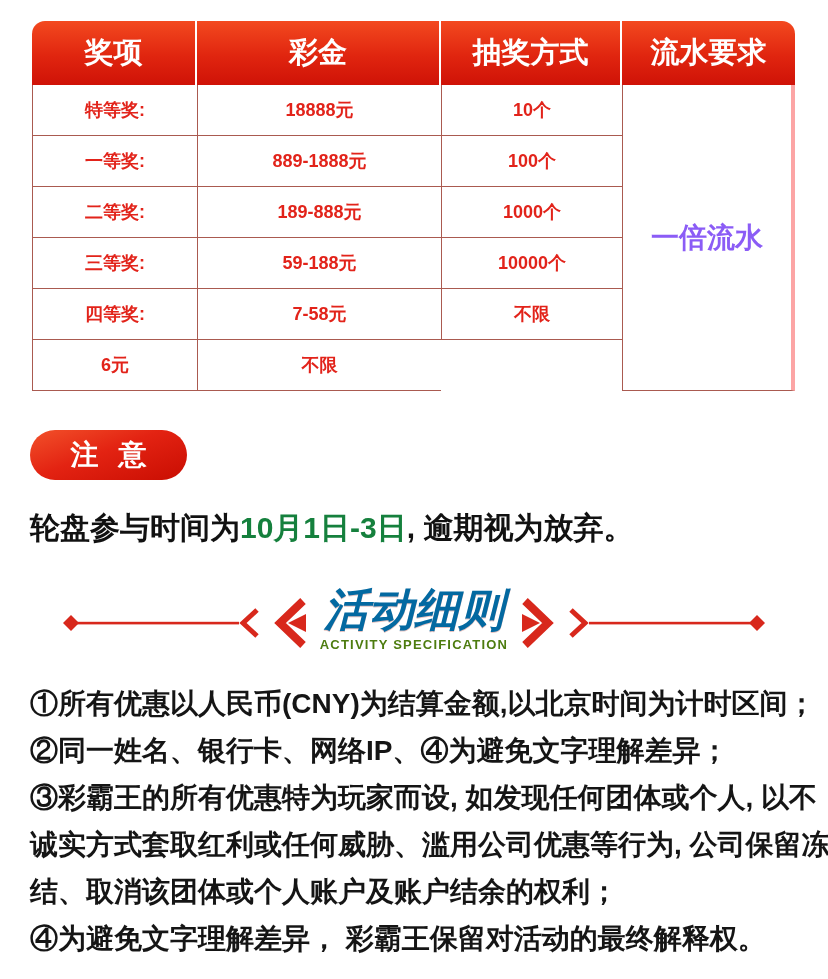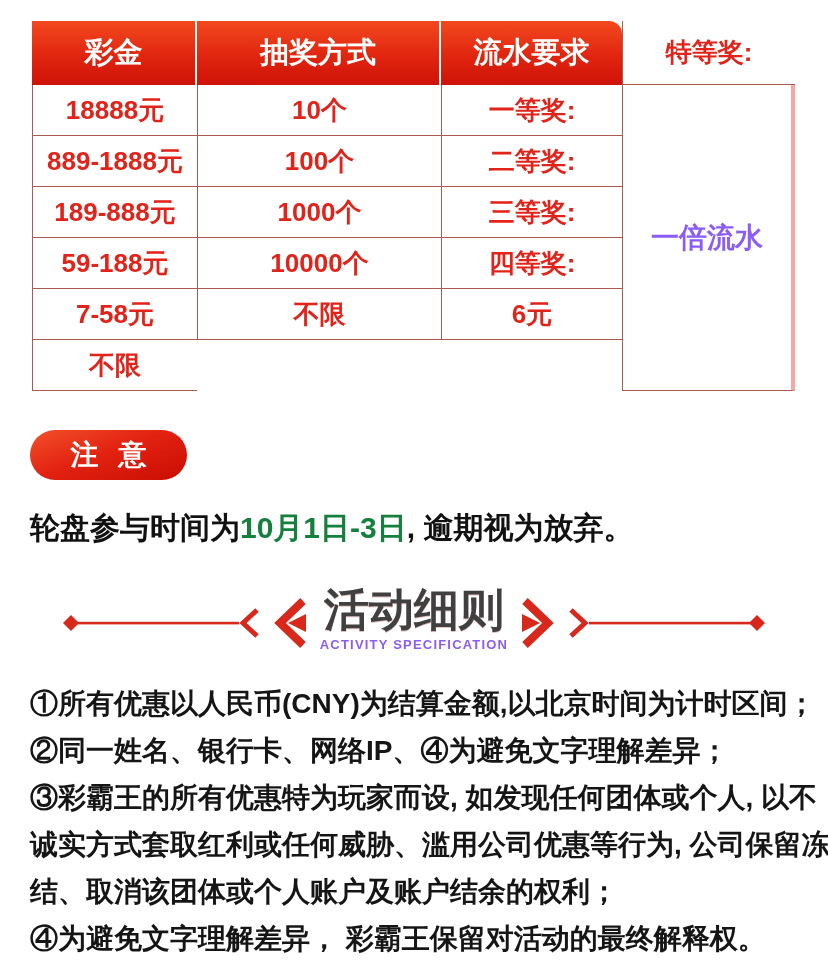--- a/index.html
+++ b/index.html
@@ -21,21 +21,21 @@
     grid-row:1;
   }
   .th-sep{ border-right:2px solid #ffffff; }
   .corner-tl{ border-top-left-radius:13px; }
   .corner-tr{ border-top-right-radius:13px; }
   .td{
     background:#ffffff;
     border-left:1px solid #aa5a50;
     border-bottom:1px solid #aa5a50;
     display:flex; align-items:center; justify-content:center;
-    color:#e2231a; font-weight:bold; font-size:26px;
+    color:#e2231a; font-weight:bold; font-size:18px;
     white-space:nowrap;
   }
   .td-turnover{
     grid-column:4; grid-row:2 / 8;
     border-right:4px solid #fca5a5;
     color:#8b5cf6; font-size:28px;
   }
 
   
   .notice-badge{
@@ -55,42 +55,43 @@
   .notice-line .hl{ color:#15803d; }
 
   
   .divider{
     position:absolute; left:40px; top:586px; width:748px; height:78px;
     display:flex; align-items:flex-start; justify-content:center;
   }
   .divider svg{ margin-top:12px; flex:0 0 auto; }
   .divider-title-wrap{ width:208px; text-align:center; flex:0 0 auto; }
   .divider-title{
-    font-size:45px; font-weight:bold; 
-    color:#404040; line-height:1.05; white-space:nowrap;
+    font-size:45px; font-weight:bold; font-style:italic;
+    color:#0369a1; line-height:1.05; white-space:nowrap;
     text-shadow:0 1px 0 rgba(150,10,5,.25);
   }
   .divider-subtitle{
     margin-top:4px; font-size:13px; font-weight:bold;
-    color:#8b5cf6; letter-spacing:1.2px; white-space:nowrap;
+    color:#4d7c0f; letter-spacing:1.2px; white-space:nowrap;
   }
 
   
   .rules{
     position:absolute; left:30px; top:680px; width:790px;
     font-size:28px; font-weight:bold; color:#151515;
   }
   .rule-line{ line-height:47px; white-space:nowrap; }
 </style>
 </head>
 <body>
 
 <div class="page">
 
   <div class="prize-table">
+    <div class="th th-sep corner-tl">奖项</div>
     <div class="th th-sep">彩金</div>
     <div class="th th-sep">抽奖方式</div>
     <div class="th corner-tr">流水要求</div>
 
     <div class="td">特等奖:</div>
     <div class="td">18888元</div>
     <div class="td">10个</div>
 
     <div class="td">一等奖:</div>
     <div class="td">889-1888元</div>

